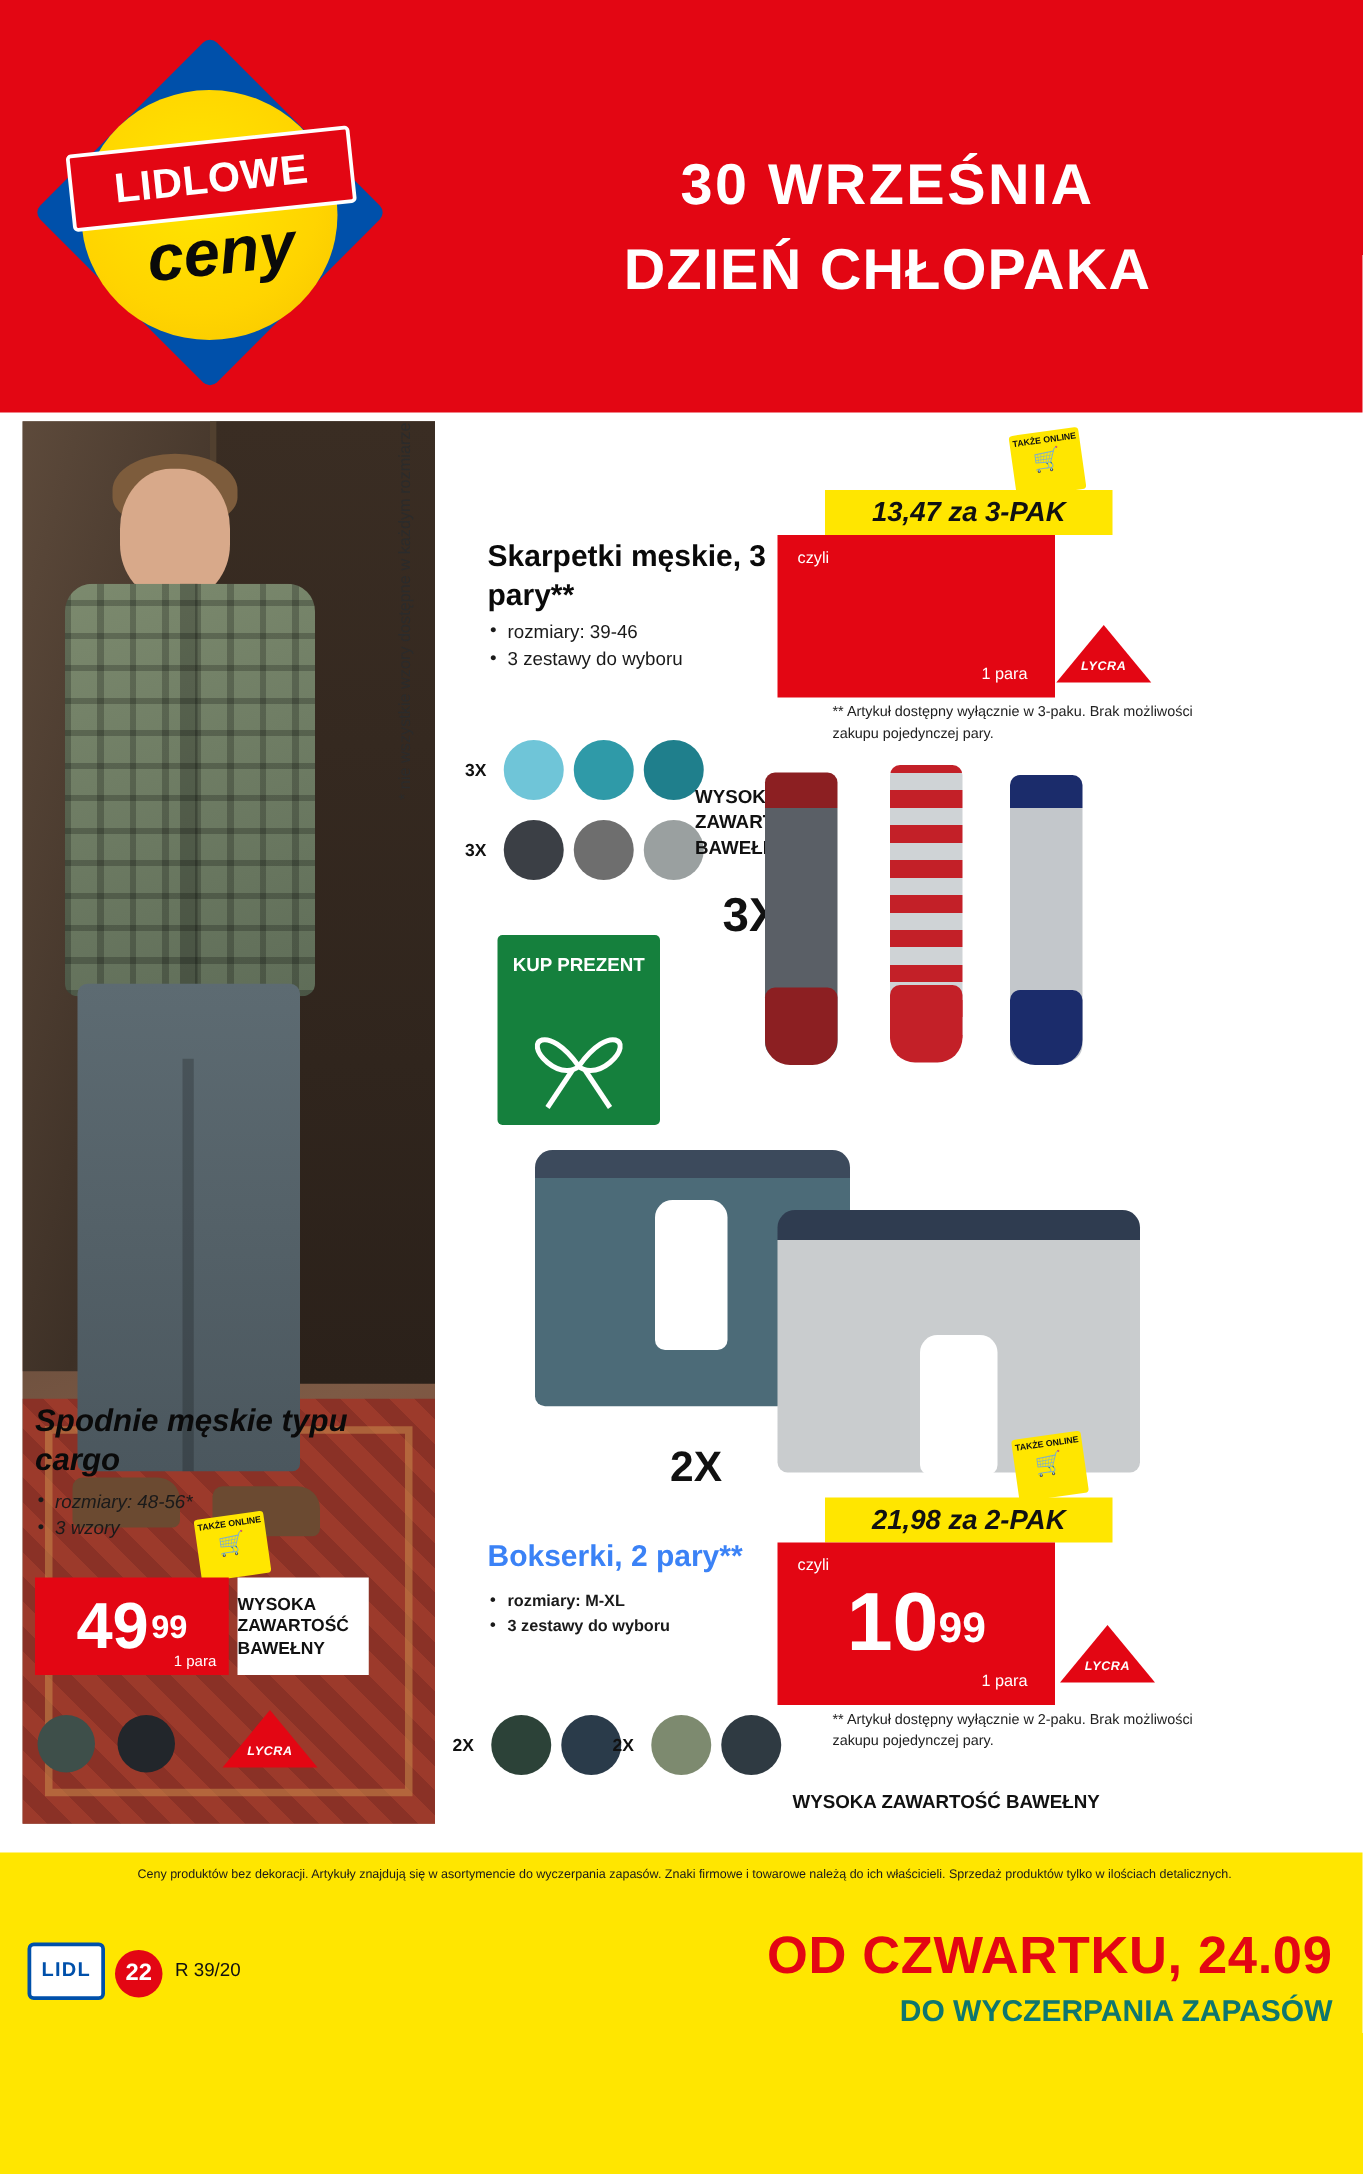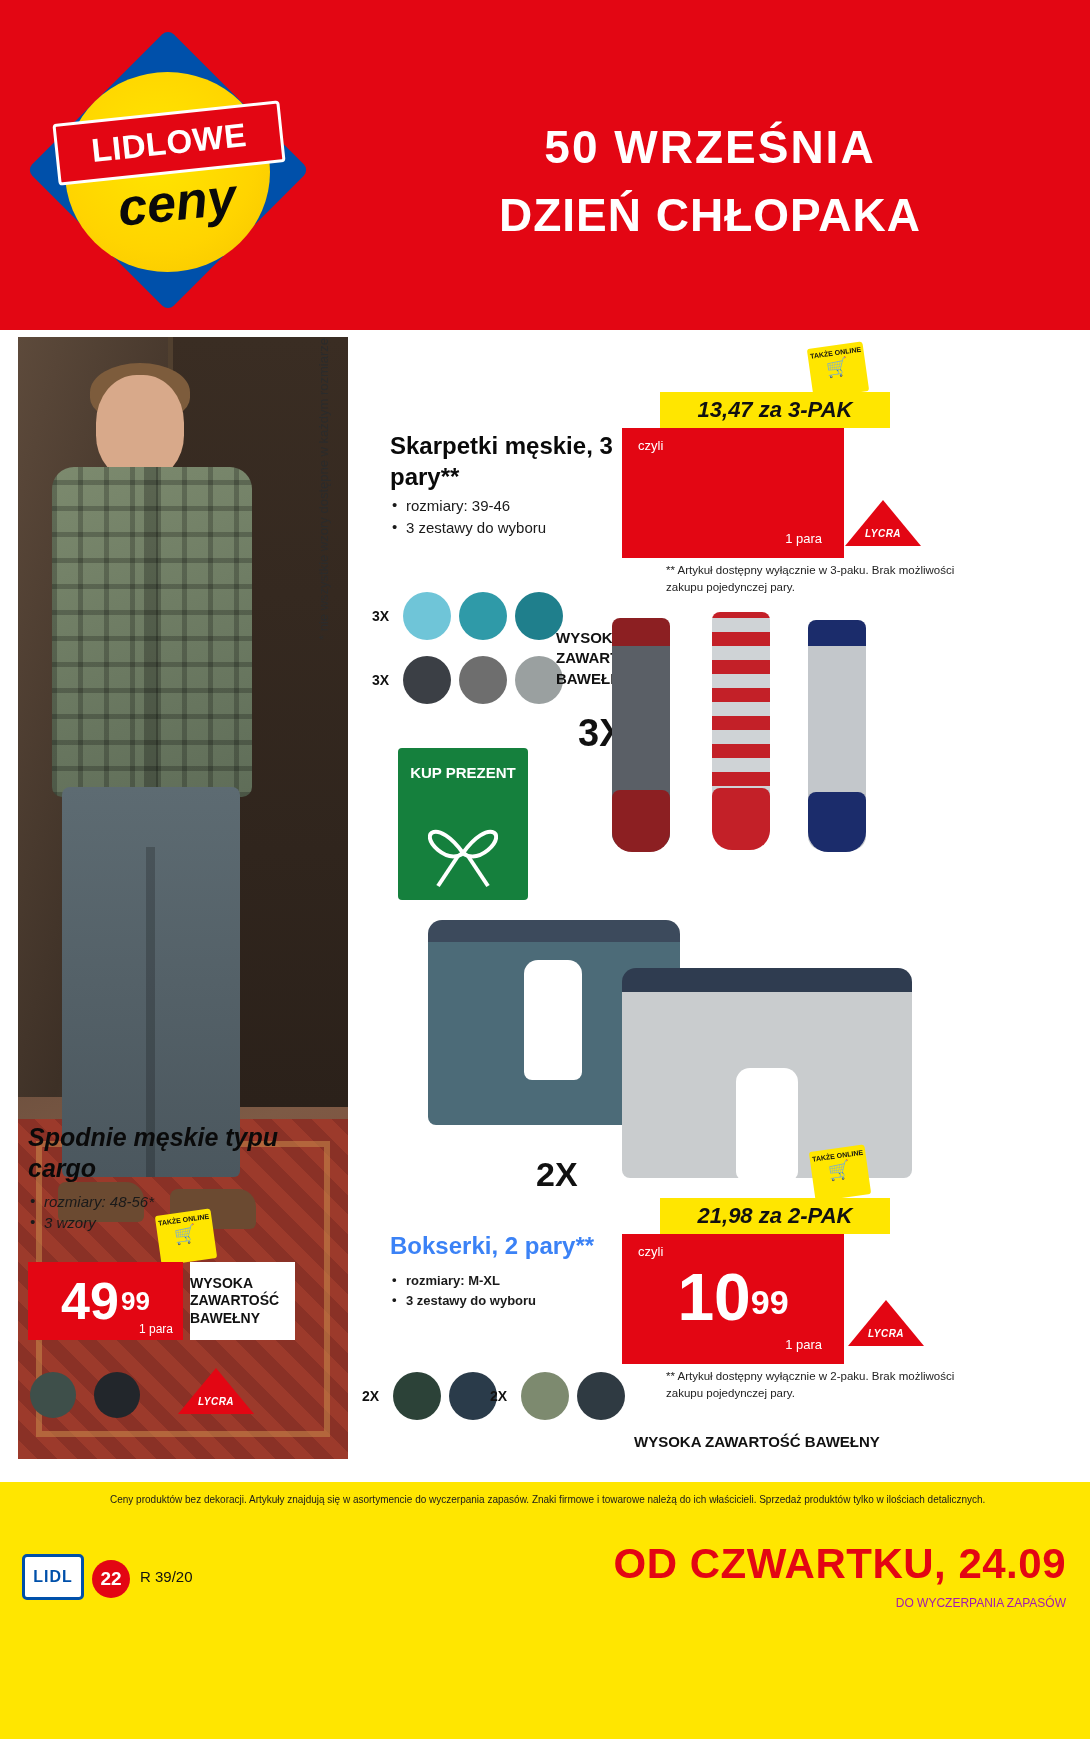--- a/index.html
+++ b/index.html
@@ -281,38 +281,38 @@
     display: flex; align-items: center; justify-content: center;
     font-size: 19px; font-weight: bold;
   }
   .page-code {
     position: absolute; left: 140px; top: 52px; font-size: 15px; color: #111;
   }
   .footer-main {
     position: absolute; right: 24px; top: 24px; text-align: right;
   }
   .footer-main .l1 { font-size: 42px; font-weight: bold; color: #e30613; letter-spacing: .5px; }
-  .footer-main .l2 { font-size: 12px; font-weight: normal; color: #a21caf; margin-top: 8px; }
+  .footer-main .l2 { font-size: 24px; font-weight: bold; color: #0f766e; margin-top: 8px; }
 </style>
 </head>
 <body>
 
 <div class="header">
   <div class="lidl-badge">
     <div class="badge-diamond"></div>
     <div class="badge-circle"></div>
     <div class="badge-red">
       <span>LIDLOWE</span>
     </div>
     <div class="badge-ceny">
       <span>ceny</span>
     </div>
   </div>
   <div class="header-title">
-    <div class="line1">50 WRZEŚNIA</div>
+    <div class="line1">30 WRZEŚNIA</div>
     <div class="line2">DZIEŃ CHŁOPAKA</div>
   </div>
 </div>
 
 <div class="photo">
   <div class="wall"></div>
   <div class="door"></div>
   <div class="rug"></div>
   <div class="man-hair"></div>
   <div class="man-head"></div>

